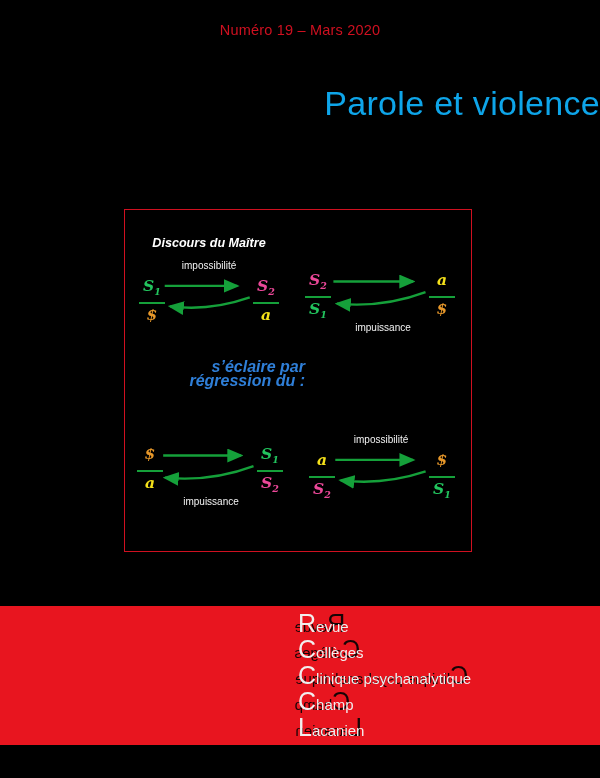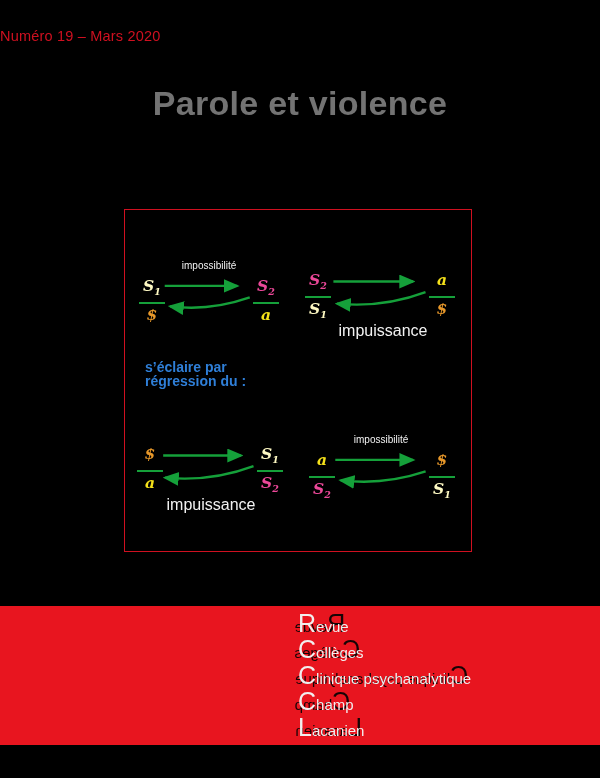--- a/index.html
+++ b/index.html
@@ -5,26 +5,26 @@
   html,body{margin:0;padding:0;background:#000;}
   body{
     width:600px;height:778px;overflow:hidden;position:relative;
     font-family:"Liberation Sans","DejaVu Sans",sans-serif;
     background:#000;
   }
   .cover{position:absolute;inset:0;background:#000;}
 
   
   .issue-line{
-    position:absolute;top:28px;left:0;width:600px;
+    position:absolute;top:22px;left:0;width:600px;text-align:center;
     font-size:14.5px;color:#cf1020;letter-spacing:.2px;
   }
   .cover-title{
-    position:absolute;top:84px;left:0;width:600px;text-align:center;
-    font-size:34px;color:#737373;font-weight:700;letter-spacing:.3px;
+    position:absolute;top:84px;left:0;width:600px;text-align:right;
+    font-size:34px;color:#0ea5e9;font-weight:400;letter-spacing:.3px;
   }
 
   
   .diagram-frame{
     position:absolute;left:124px;top:209px;width:348px;height:343px;
     border:1.4px solid #d01020;box-sizing:border-box;background:#000;
   }
 
   .quad{position:absolute;}
   .q-title{
@@ -38,38 +38,38 @@
   .frac{
     position:absolute;width:34px;text-align:center;top:0;
   }
   .frac .num,.frac .den{
     font-weight:bold;font-size:15.5px;line-height:19px;font-family:"DejaVu Serif",serif;
     font-style:italic;
   }
   .frac .bar{height:2px;background:#15a03a;margin:1px auto;width:26px;}
   .frac sub{font-size:9.5px;font-weight:bold;}
 
-  .c-s1{color:#fef9c3;}
+  .c-s1{color:#22c55e;}
   .c-s2{color:#ec4899;}
   .c-bars{color:#e8982a;}
   .c-a{color:#f5e11a;}
 
   .lbl-top{
     position:absolute;text-align:center;font-size:10px;color:#f2f2f2;
     white-space:nowrap;
   }
   .lbl-bot{
-    position:absolute;text-align:center;font-size:16px;color:#f2f2f2;
+    position:absolute;text-align:center;font-size:10px;color:#f2f2f2;
     white-space:nowrap;
   }
   .arrows{position:absolute;left:0;top:0;width:100%;height:100%;pointer-events:none;}
 
   .bridge{
-    position:absolute;text-align:left;font-size:14px;line-height:14px;
-    color:#2f7fd8;font-weight:bold;white-space:nowrap;
+    position:absolute;text-align:right;font-size:16px;line-height:14px;
+    color:#2f7fd8;font-weight:bold;white-space:nowrap;font-style:italic;
   }
 
   
   .band{
     position:absolute;left:0;top:606px;width:600px;height:139px;background:#e8151f;
   }
   .logo{
     position:absolute;left:150px;top:3px;width:340px;height:134px;
   }
   .logo-row{position:absolute;left:0;width:340px;height:26px;}
@@ -91,20 +91,21 @@
 <body>
 
 <div class="cover">
 
   <div class="issue-line">Numéro 19 – Mars 2020</div>
   <div class="cover-title">Parole et violence</div>
 
   <div class="diagram-frame">
 
     <div class="quad" style="left:4px;top:26px;width:160px;height:100px;">
+      <div class="q-title">Discours du Maître</div>
       <div class="formula">
         <div class="lbl-top" style="left:32px;top:-2px;width:96px;">impossibilité</div>
         <div class="frac" style="left:6px;top:14px;">
           <div class="num c-s1"><span>S</span><sub>1</sub></div>
           <div class="bar"></div>
           <div class="den c-bars"><span>$</span><sub></sub></div>
         </div>
         <div class="frac" style="left:120px;top:14px;">
           <div class="num c-s2"><span>S</span><sub>2</sub></div>
           <div class="bar"></div>

